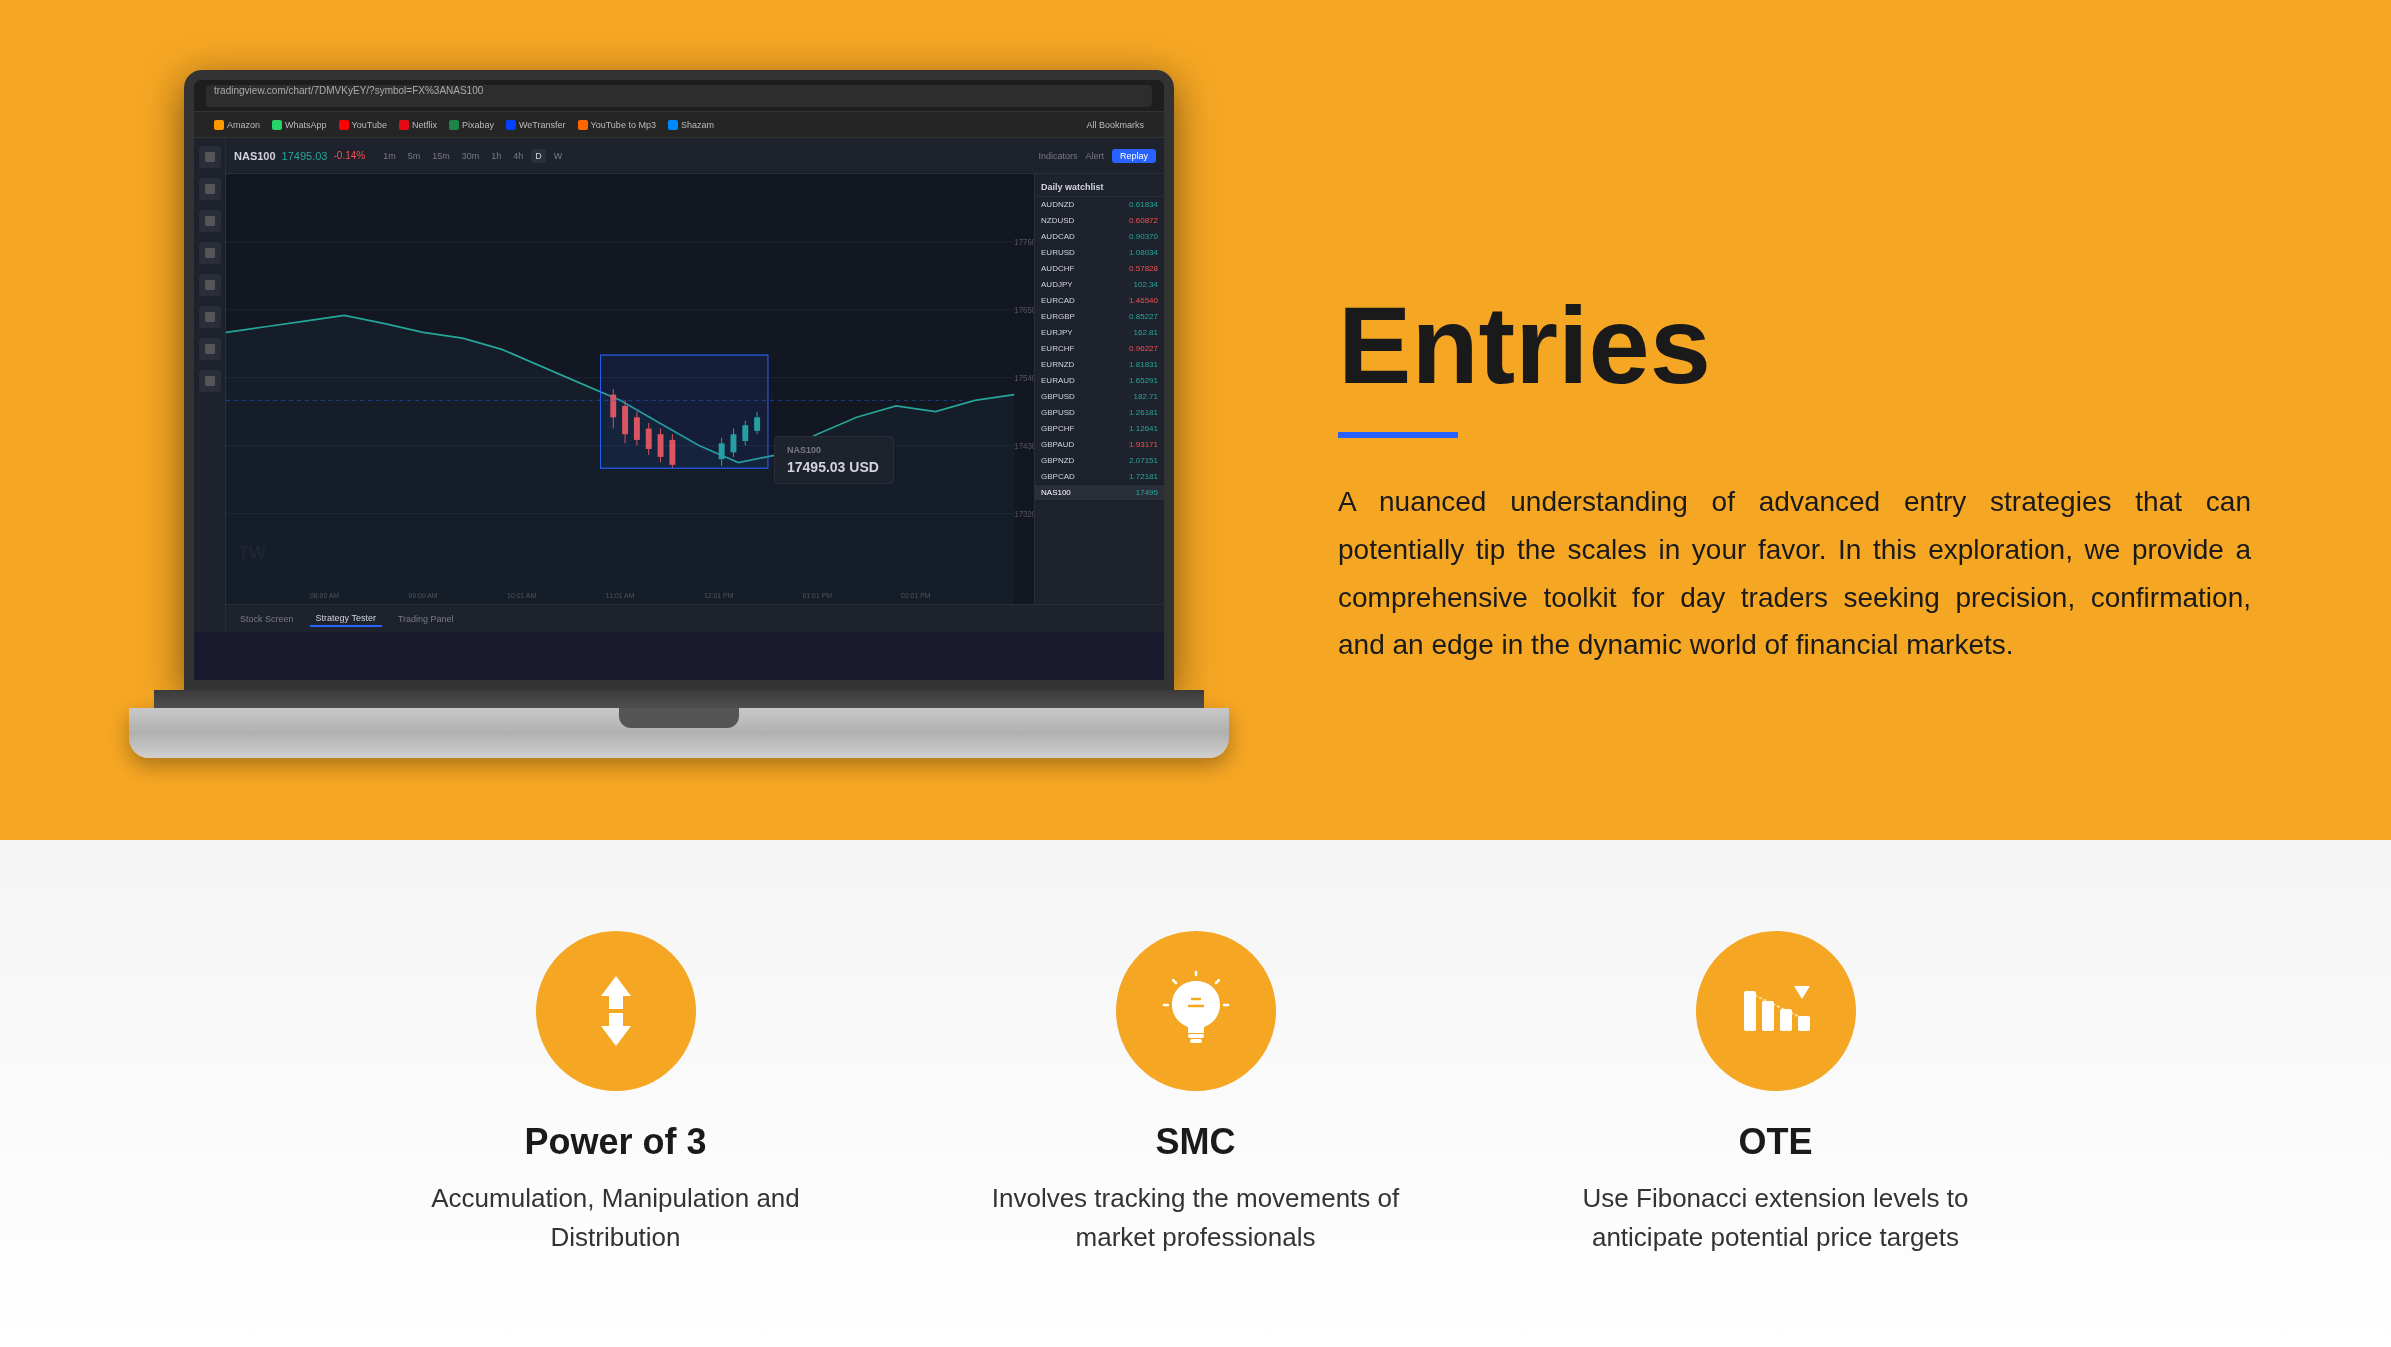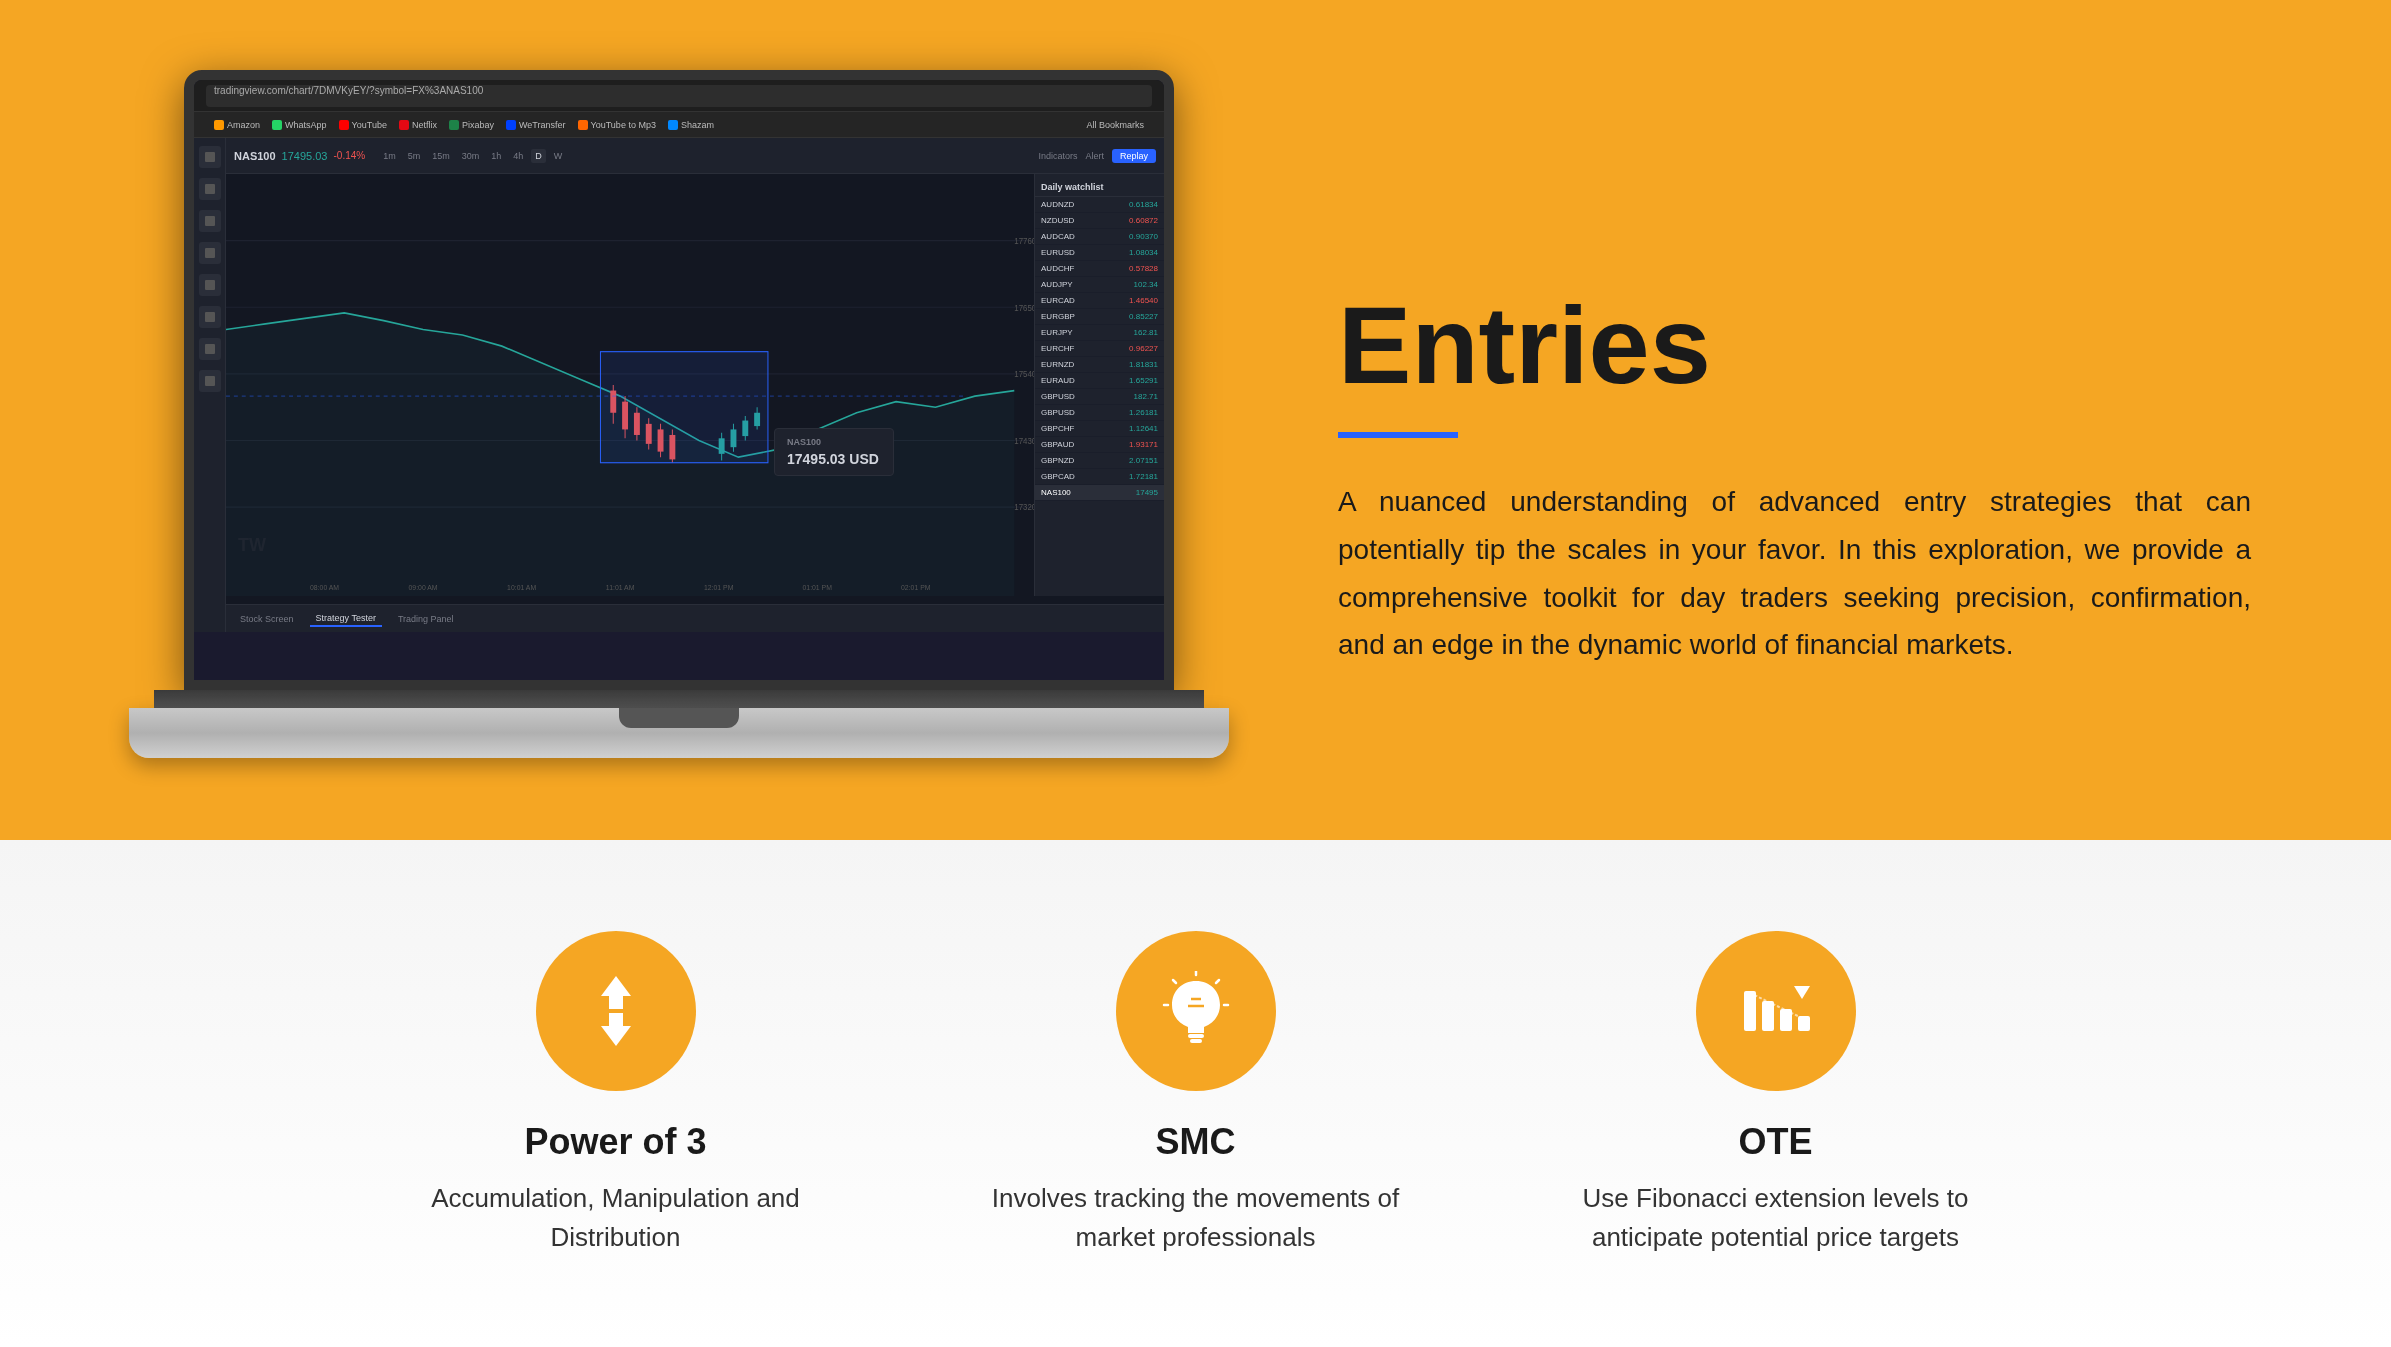--- a/index.html
+++ b/index.html
@@ -308,21 +308,20 @@
 
     
     .tv-bottom-bar {
       height: 28px;
       background: #1e222d;
       border-top: 1px solid #2a2e39;
       display: flex;
       align-items: center;
       padding: 0 8px;
       gap: 10px;
-      margin-top: 8px;
     }
 
     .tv-bottom-tab {
       color: #787b86;
       font-size: 9px;
       padding: 2px 6px;
     }
 
     .tv-bottom-tab.active {
       color: #d1d4dc;

